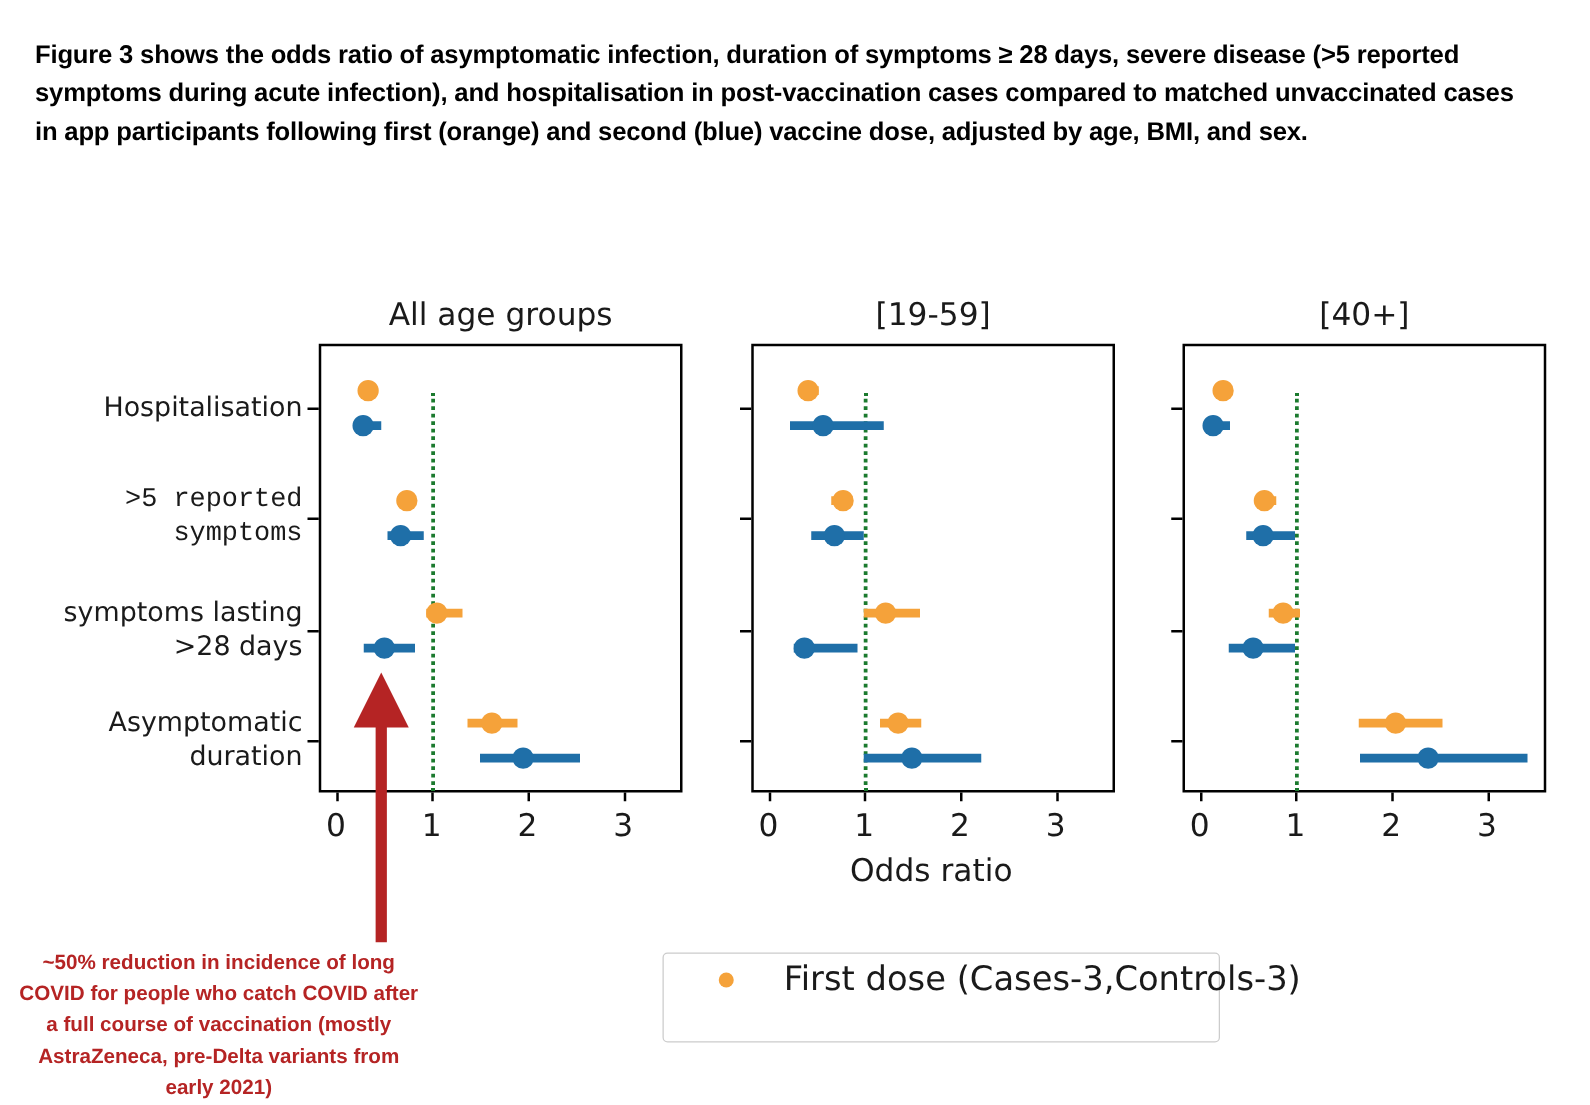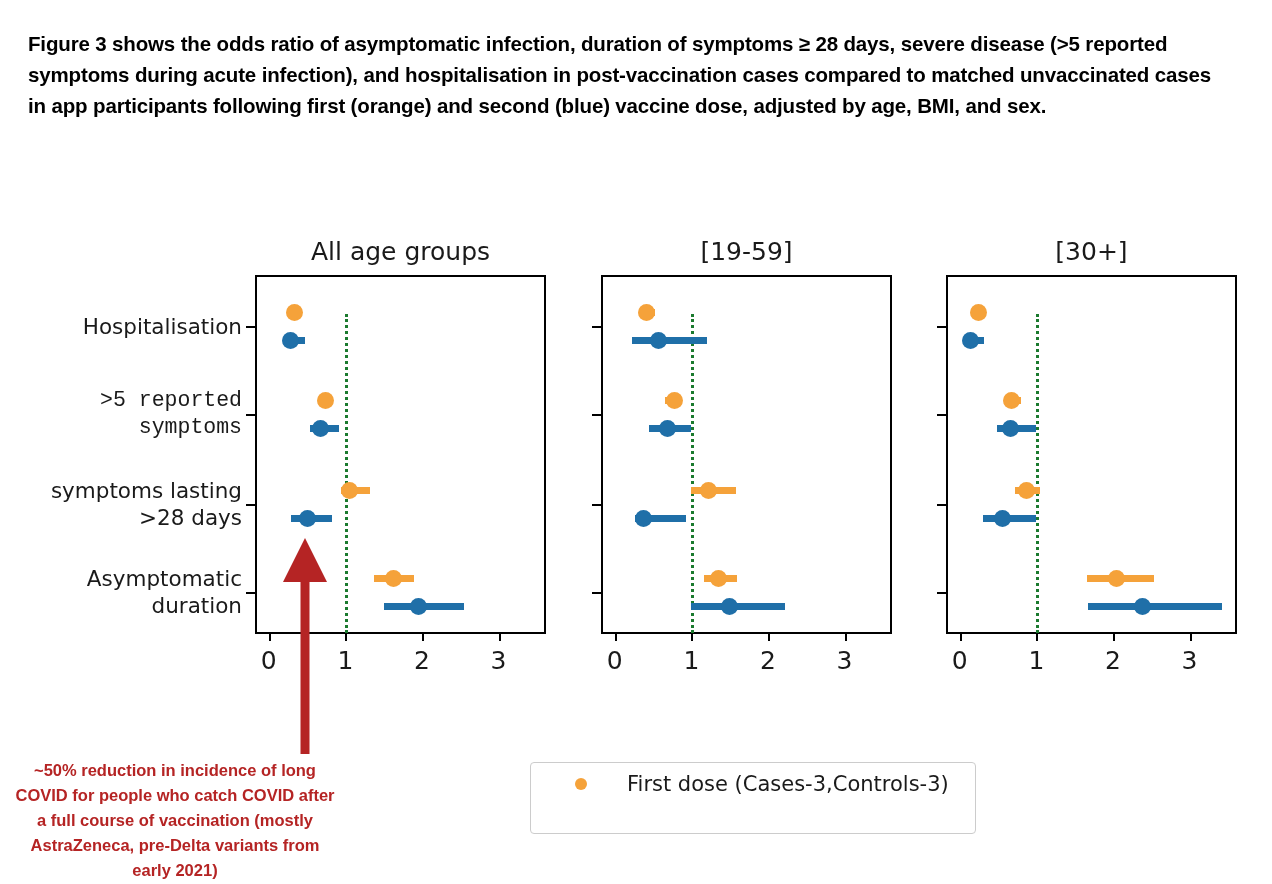--- a/index.html
+++ b/index.html
@@ -126,21 +126,21 @@
     width: 12px;
     height: 12px;
     border-radius: 50%;
     top: 9px;
   }
   .legend-text {
     position: absolute;
     left: 96px;
     top: 0;
     font-family: "DejaVu Sans", sans-serif;
-    font-size: 21px;
+    font-size: 27px;
     line-height: 30px;
     color: #1a1a1a;
     white-space: nowrap;
   }
   #annotation {
     position: absolute;
     left: 10px;
     top: 744px;
     width: 330px;
     text-align: center;
@@ -221,21 +221,21 @@
       <div class="pt-marker" style="background: rgb(245, 162, 58); left: 718.932px; top: 564px;"></div>
       <div class="ci-bar" style="background: rgb(31, 111, 168); left: 632.397px; width: 75.0474px; top: 322.5px;"></div>
       <div class="pt-marker" style="background: rgb(31, 111, 168); left: 658.434px; top: 326px;"></div>
       <div class="ci-bar" style="background: rgb(31, 111, 168); left: 649.245px; width: 42.1184px; top: 410.5px;"></div>
       <div class="pt-marker" style="background: rgb(31, 111, 168); left: 667.624px; top: 414px;"></div>
       <div class="ci-bar" style="background: rgb(31, 111, 168); left: 634.695px; width: 51.3079px; top: 500.5px;"></div>
       <div class="pt-marker" style="background: rgb(31, 111, 168); left: 643.884px; top: 504px;"></div>
       <div class="ci-bar" style="background: rgb(31, 111, 168); left: 691.363px; width: 93.4263px; top: 588.5px;"></div>
       <div class="pt-marker" style="background: rgb(31, 111, 168); left: 729.653px; top: 592px;"></div>
       <div class="panel" style="left: 946px; top: 261px; width: 291px; height: 359px;"></div>
-      <div class="panel-title" style="left: 946px; width: 291px; top: 223px;">[30+]</div>
+      <div class="panel-title" style="left: 946px; width: 291px; top: 223px;">[40+]</div>
       <div class="ref-line" style="left: 1036.36px; top: 300px; height: 319px;"></div>
       <div class="tick-x" style="left: 959.784px; top: 620px;"></div>
       <div class="tick-x-label" style="left: 959.784px; top: 632px;">0</div>
       <div class="tick-x" style="left: 1036.36px; top: 620px;"></div>
       <div class="tick-x-label" style="left: 1036.36px; top: 632px;">1</div>
       <div class="tick-x" style="left: 1112.94px; top: 620px;"></div>
       <div class="tick-x-label" style="left: 1112.94px; top: 632px;">2</div>
       <div class="tick-x" style="left: 1189.52px; top: 620px;"></div>
       <div class="tick-x-label" style="left: 1189.52px; top: 632px;">3</div>
       <div class="tick-y" style="left: 937px; top: 312px;"></div>
@@ -260,20 +260,21 @@
       <div class="pt-marker" style="background: rgb(31, 111, 168); left: 1142.04px; top: 592px;"></div>
       <div class="row-label" style="left: 30px; width: 212px; top: 299px;">Hospitalisation</div>
       <div class="row-label" style="left: 30px; width: 212px; top: 373px; font-family: Liberation Mono, monospace;">&gt;5 reported
 symptoms</div>
       <div class="row-label" style="left: 30px; width: 212px; top: 463px;">symptoms lasting
 &gt;28 days</div>
       <div class="row-label" style="left: 30px; width: 212px; top: 551px;">Asymptomatic
 duration</div>
     </div>
 
+  <div class="axis-label" style="left:625px; top:668px; width:240px;">Odds ratio</div>
 
   <svg id="arrow" viewBox="0 0 56 220">
     <line x1="28" y1="220" x2="28" y2="30" stroke="#b52424" stroke-width="9"></line>
     <polygon points="28,4 50,48 6,48" fill="#b52424"></polygon>
   </svg>
 
   <div id="annotation">~50% reduction in incidence of long COVID for people who catch COVID after a full course of vaccination (mostly AstraZeneca, pre-Delta variants from early 2021)</div>
 
   <div id="legend">
     <div class="legend-row" style="top:6px;">

